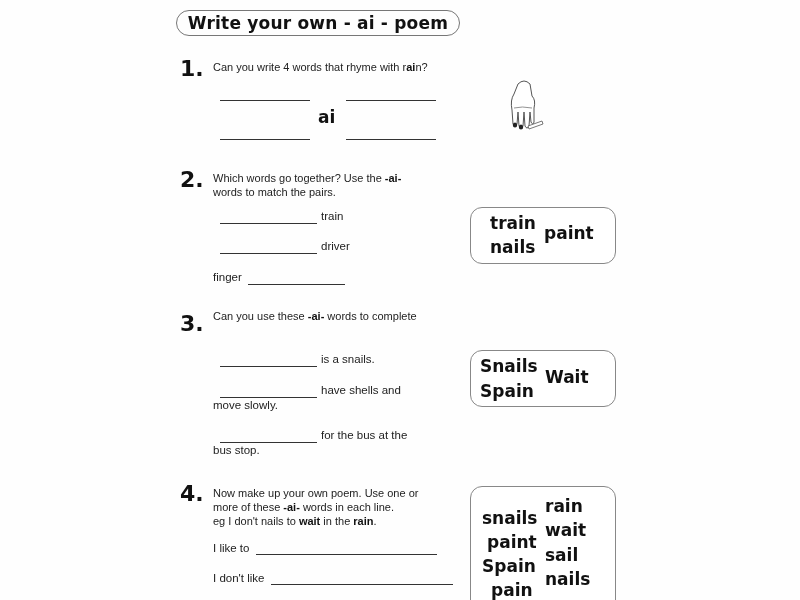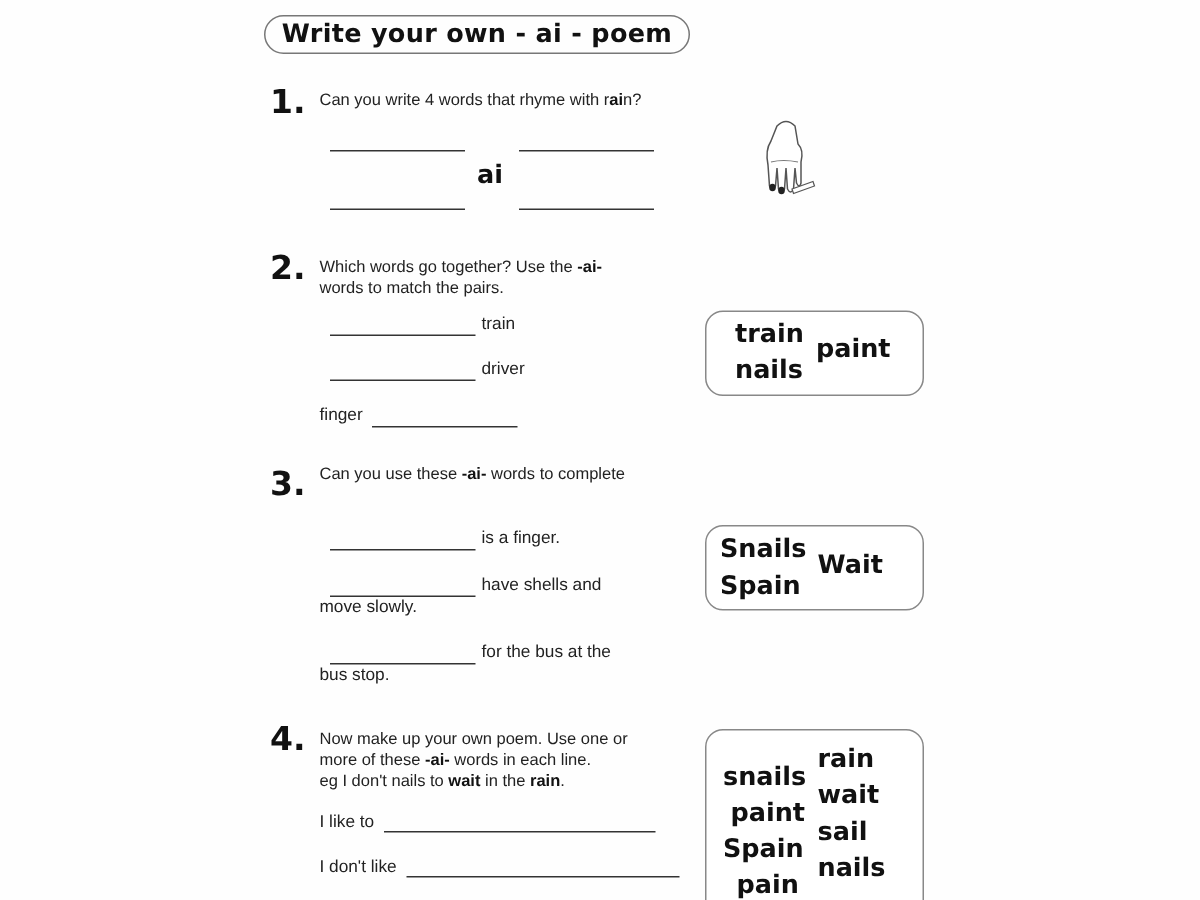--- a/index.html
+++ b/index.html
@@ -85,21 +85,21 @@
   <span class="bw" style="left:19px; top:5px;">train</span>
   <span class="bw" style="left:19px; top:29px;">nails</span>
   <span class="bw" style="left:73px; top:15px;">paint</span>
 </div>
 
 <div class="abs qnum" style="left:180px; top:311px;">3.</div>
 <div class="abs qtext" style="left:213px; top:309px;">
   <div><span>Can you use these </span><b>-ai-</b><span> words to complete</span></div>
 </div>
 <div class="abs blank" style="left:220px; top:366px; width:97px;"></div>
-<div class="abs label" style="left:321px; top:353px;">is a finger.</div>
+<div class="abs label" style="left:321px; top:353px;">is a snails.</div>
 <div class="abs blank" style="left:220px; top:397px; width:97px;"></div>
 <div class="abs label" style="left:321px; top:384px;">have shells and</div>
 <div class="abs label" style="left:213px; top:399px;">move slowly.</div>
 <div class="abs blank" style="left:220px; top:442px; width:97px;"></div>
 <div class="abs label" style="left:321px; top:429px;">for the bus at the</div>
 <div class="abs label" style="left:213px; top:444px;text-align:center;">bus stop.</div>
 <div class="abs word-box" style="left:470px; top:350px; width:146px; height:57px;">
   <span class="bw" style="left:9px; top:5px;">Snails</span>
   <span class="bw" style="left:9px; top:30px;">Spain</span>
   <span class="bw" style="left:74px; top:16px;">Wait</span>

